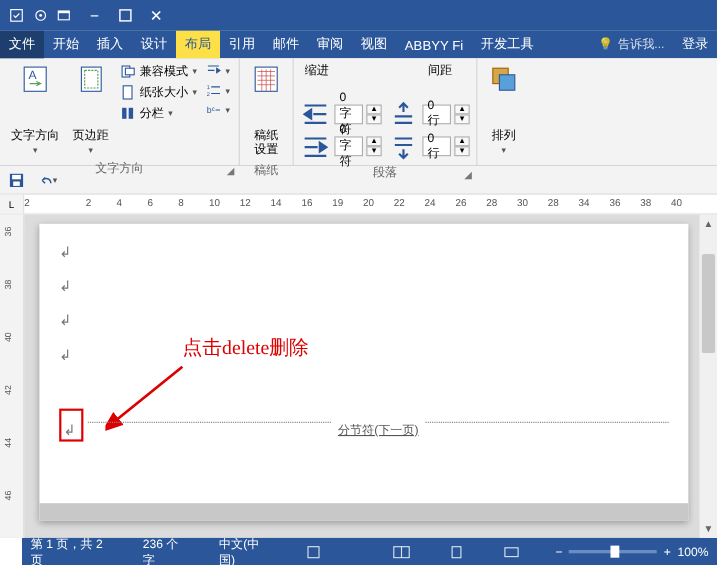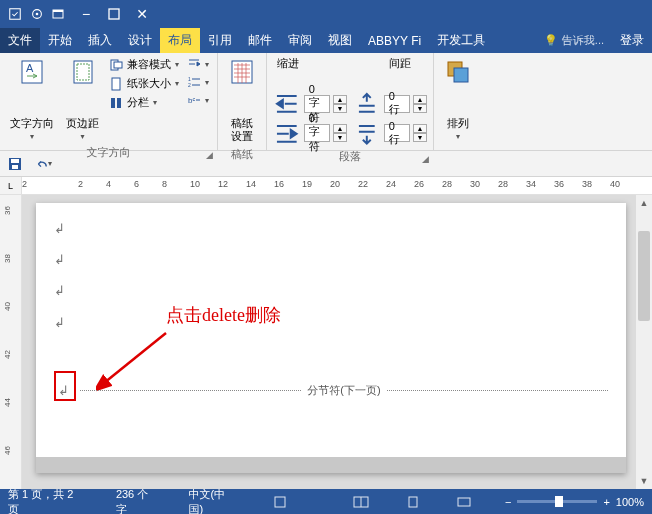--- a/index.html
+++ b/index.html
@@ -53,34 +53,34 @@
 .hruler .ticks { flex: 1; position: relative; font-size: 9px; color: #555; }
 .hruler .tick { position: absolute; top: 2px; }
 
 .docarea { height: 294px; display: flex; background: #dcdcdc; }
 .vruler { width: 22px; background: #f3f3f3; border-right: 1px solid #e0e0e0; position: relative; }
 .vruler .vtick { position: absolute; left: 3px; font-size: 8px; color: #555; transform: rotate(-90deg); transform-origin: left top; }
 .page-wrap { flex: 1; overflow: auto; position: relative; padding: 8px 14px; }
 .page { width: 590px; min-height: 270px; background: #fff; box-shadow: 0 2px 6px rgba(0,0,0,0.3); padding: 10px 18px 12px 18px; position: relative; }
 .para-mark { font-size: 13px; color: #777; line-height: 2.4; }
 .cursor-box { position: absolute; top: 168px; left: 18px; width: 22px; height: 30px; border: 2px solid #d00; }
-.section-break { position: absolute; top: 180px; left: 44px; right: 18px; height: 14px; display: flex; align-items: center; font-size: 11px; color: #555; }
+.section-break { position: absolute; top: 180px; left: 44px; right: 18px; height: 14px; display: flex; font-size: 11px; color: #555; text-decoration: underline; }
 .section-break .line { flex: 1; border-top: 1px dotted #888; }
 .section-break .txt { padding: 0 6px; }
 .annotation { position: absolute; top: 100px; left: 130px; color: #d00; font-size: 18px; font-family: SimSun, serif; }
 .arrow-svg { position: absolute; top: 122px; left: 60px; }
 .bottom-strip { height: 16px; background: #c8c8c8; margin-top: 6px; }
 
 .scrollbar-v { width: 16px; background: #f0f0f0; display: flex; flex-direction: column; }
 .sb-btn { height: 16px; display: flex; align-items: center; justify-content: center; font-size: 9px; color: #666; }
 .sb-track { flex: 1; background: #f0f0f0; position: relative; }
 .sb-thumb { position: absolute; top: 20px; left: 2px; right: 2px; height: 90px; background: #c8c8c8; border-radius: 2px; }
 
 
-.statusbar { height: 25px; background: #2b579a; color: #fff; display: flex; align-items: center; font-size: 11px; padding: 0 8px; gap: 30px; }
+.statusbar { height: 25px; background: #2b579a; color: #fff; display: flex; align-items: center; font-size: 11px; padding: 0 8px; gap: 30px; margin-left: 20px; }
 .statusbar .spacer { flex: 1; }
 .statusbar .view-btn { width: 22px; height: 18px; display: flex; align-items: center; justify-content: center; opacity: 0.85; }
 .statusbar .zoom { display: flex; align-items: center; gap: 6px; }
 .zoom-track { width: 80px; height: 3px; background: #6a8cc1; position: relative; }
 .zoom-thumb { position: absolute; top: -4px; left: 38px; width: 8px; height: 11px; background: #fff; }
 </style>
 </head>
 <body>
 
 <div class="titlebar">

